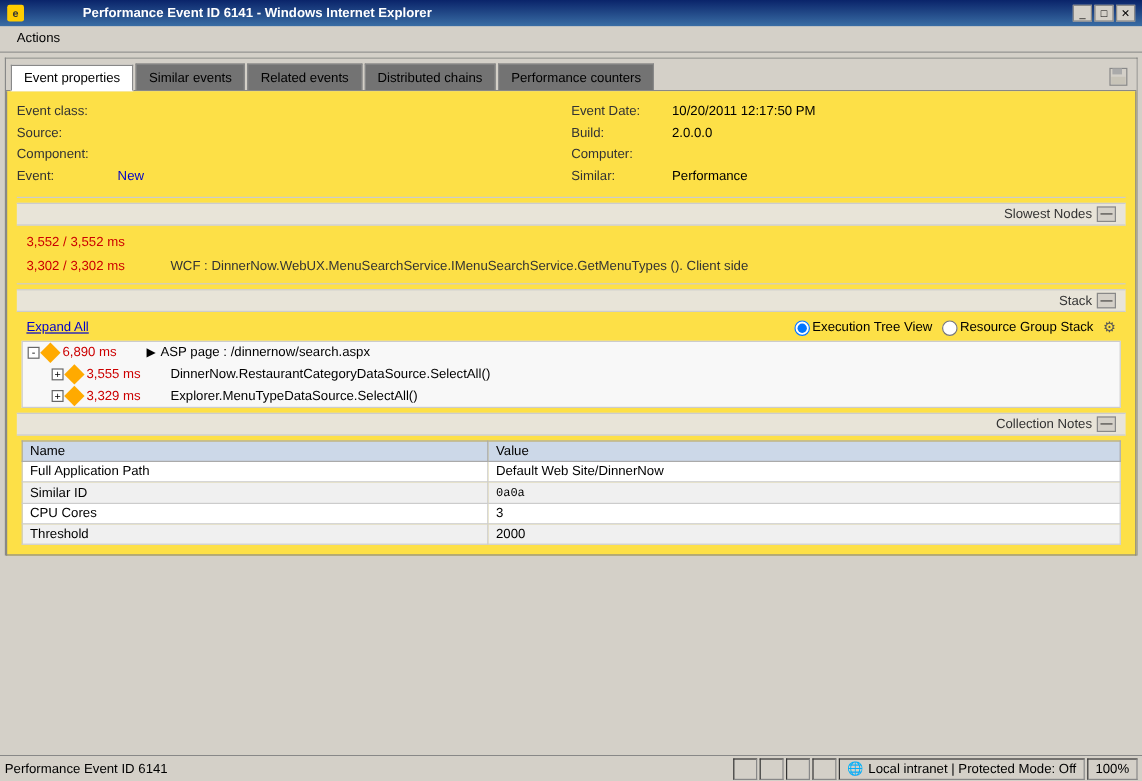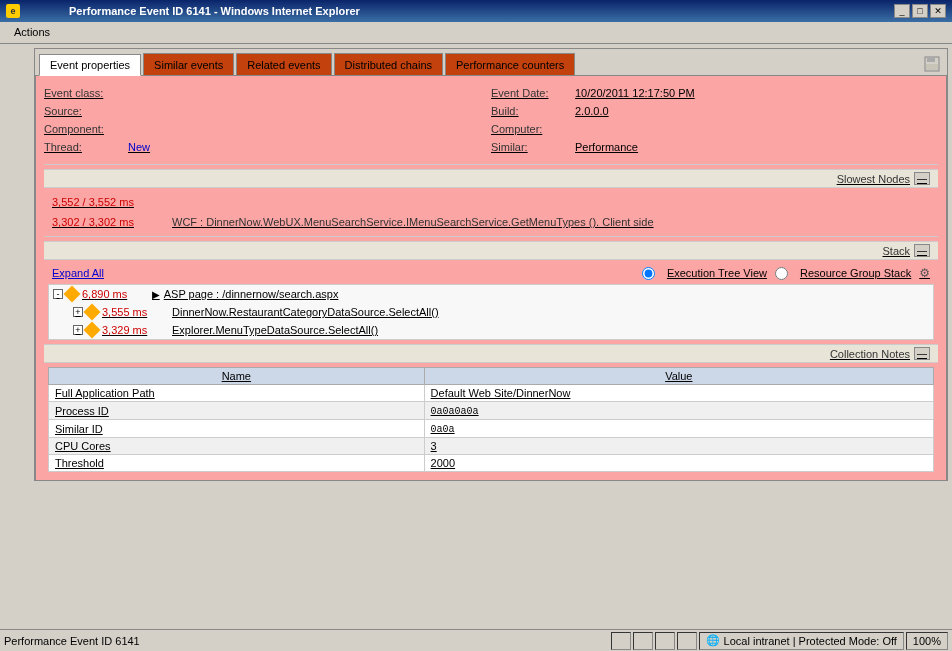--- a/index.html
+++ b/index.html
@@ -81,58 +81,56 @@
       background: #d4d0c8;
       padding: 4px;
       height: calc(651px - 22px - 22px - 22px);
     }
 
     
     .tabs-container {
       background: #ece9d8;
       border: 1px solid #888;
       border-bottom: none;
-      margin-left: 30px;
     }
     .tabs-row {
       display: flex;
       background: #d4d0c8;
       padding: 4px 4px 0 4px;
       align-items: flex-end;
       border-bottom: 1px solid #888;
     }
     .tab {
       padding: 3px 10px;
       font-size: 11px;
       cursor: pointer;
       border: 1px solid #888;
       border-bottom: none;
-      background: #c2410c;
+      background: #737373;
       margin-right: 2px;
       height: 22px;
       display: flex;
       align-items: center;
     }
     .tab.active {
       background: #ffffff;
       border-bottom: 1px solid #fff;
       position: relative;
       z-index: 1;
       margin-bottom: -1px;
     }
 
     
     .content-area {
-      background: #fca5a5;
+      background: #fde047;
       border: 1px solid #888;
       border-top: none;
       padding: 8px;
       height: calc(100% - 26px);
       overflow-y: auto;
-      text-decoration: underline;
     }
 
     
     .properties-grid {
       display: grid;
       grid-template-columns: 1fr 1fr;
       gap: 0;
       margin-bottom: 8px;
     }
     .prop-row {
@@ -214,21 +212,21 @@
     }
     .radio-group {
       display: flex;
       gap: 8px;
       align-items: center;
       font-size: 11px;
     }
     .radio-option {
       display: flex;
       align-items: center;
-      gap: 12px;
+      gap: 2px;
     }
 
     
     .tree-area {
       border: 1px solid #ccc;
       background: #f8f8f8;
       margin: 0 4px;
     }
     .tree-row {
       display: flex;
@@ -273,21 +271,21 @@
     .notes-table {
       width: 100%;
       border-collapse: collapse;
       margin: 0 4px;
       width: calc(100% - 8px);
     }
     .notes-table th {
       background: #ccd8e8;
       border: 1px solid #aaa;
       padding: 2px 6px;
-      text-align: center;
+      text-align: left;
       font-size: 11px;
       font-weight: normal;
     }
     .notes-table td {
       border: 1px solid #ccc;
       padding: 2px 6px;
       font-size: 11px;
       background: white;
     }
     .notes-table tr:nth-child(even) td {
@@ -413,21 +411,21 @@
           </div>
           <div class="prop-row">
             <span class="prop-label">Source:</span>
             <span class="prop-value"></span>
           </div>
           <div class="prop-row">
             <span class="prop-label">Component:</span>
             <span class="prop-value"></span>
           </div>
           <div class="prop-row">
-            <span class="prop-label">Thread:</span>
+            <span class="prop-label">Event:</span>
             <span class="prop-value status-new">New</span>
           </div>
         </div>
         <div>
           <div class="prop-row">
             <span class="prop-label">Event Date:</span>
             <span class="prop-value">10/20/2011 12:17:50 PM</span>
           </div>
           <div class="prop-row">
             <span class="prop-label">Build:</span>
@@ -517,24 +515,20 @@
           <thead>
             <tr>
               <th>Name</th>
               <th>Value</th>
             </tr>
           </thead>
           <tbody id="notes-tbody">
           <tr>
                 <td>Full Application Path</td>
                 <td>Default Web Site/DinnerNow</td>
-              </tr>
-              <tr>
-                <td>Process ID</td>
-                <td><span class="monospace">0a0a0a0a</span></td>
               </tr>
               <tr>
                 <td>Similar ID</td>
                 <td><span class="monospace">0a0a</span></td>
               </tr>
               <tr>
                 <td>CPU Cores</td>
                 <td>3</td>
               </tr>
               <tr>

